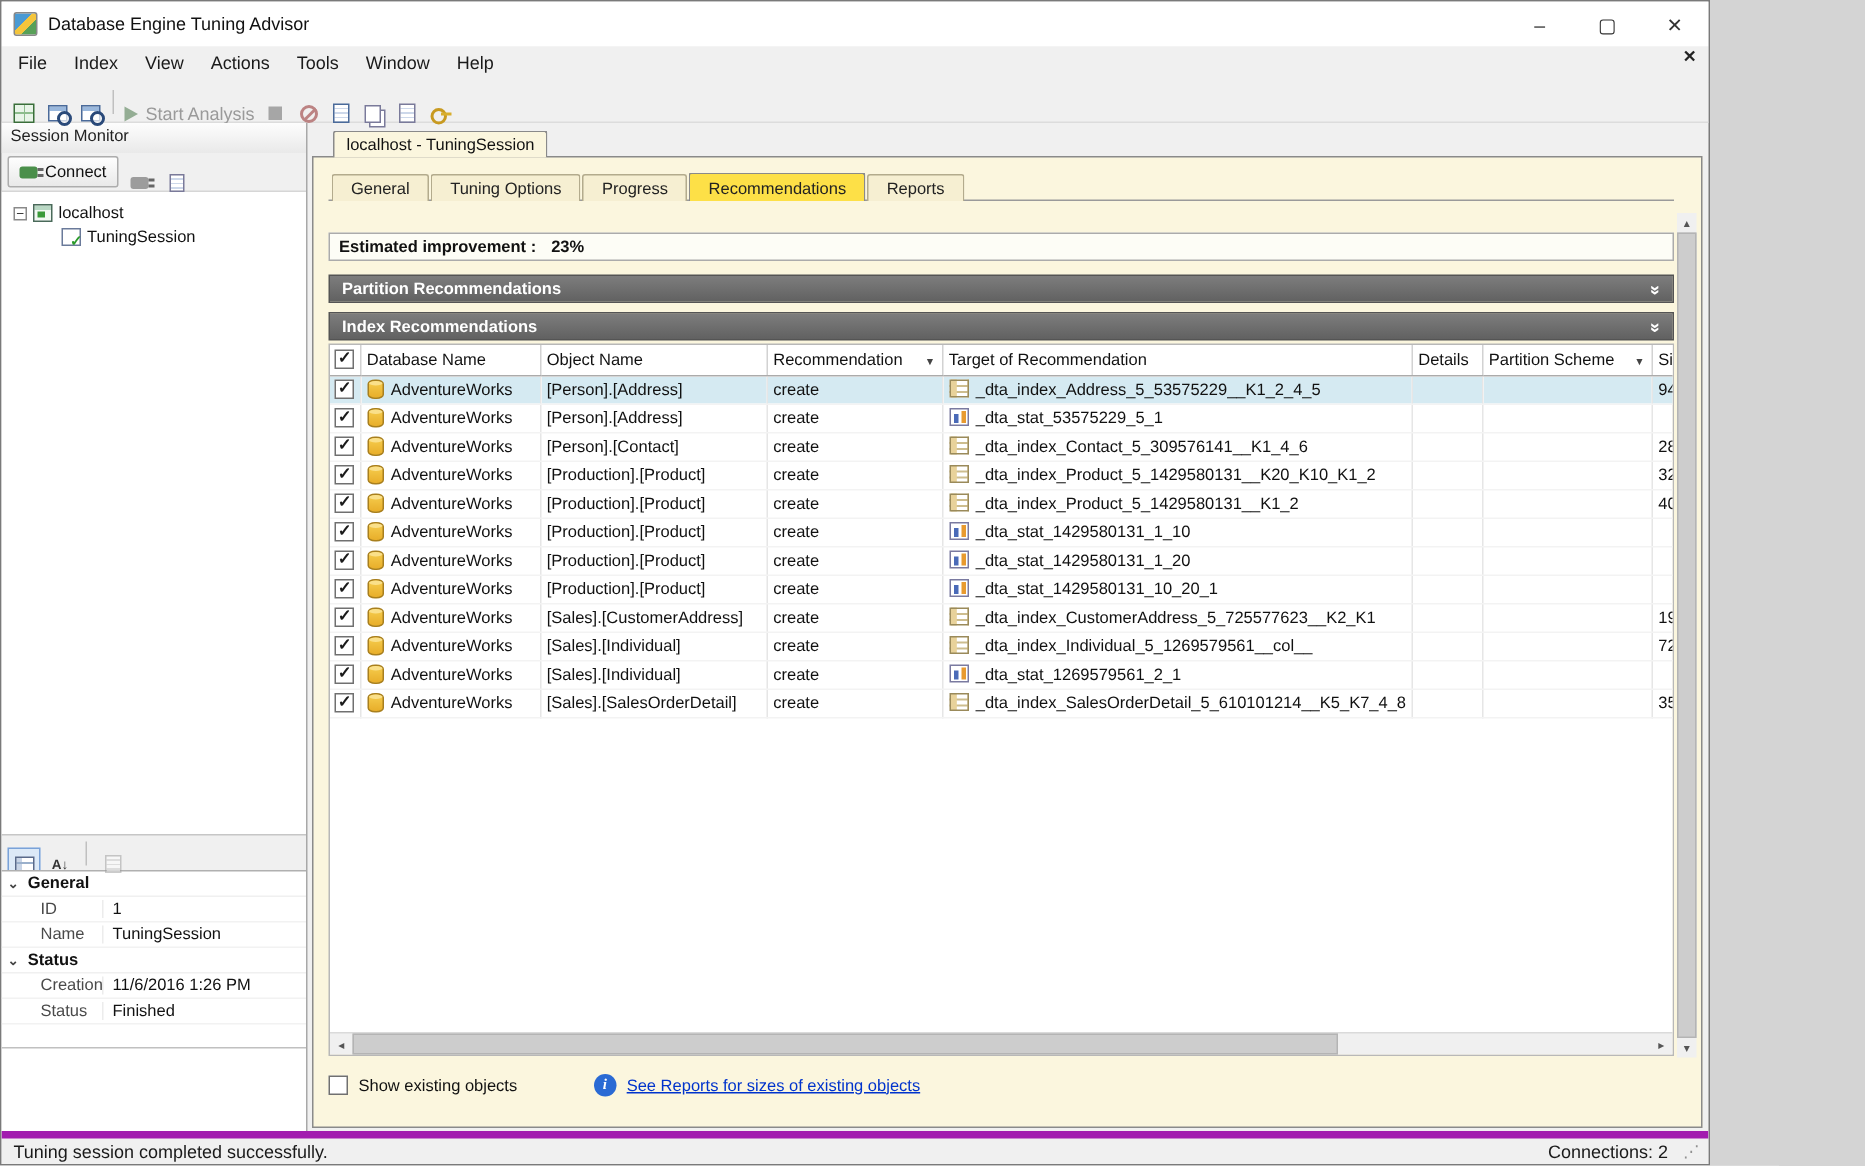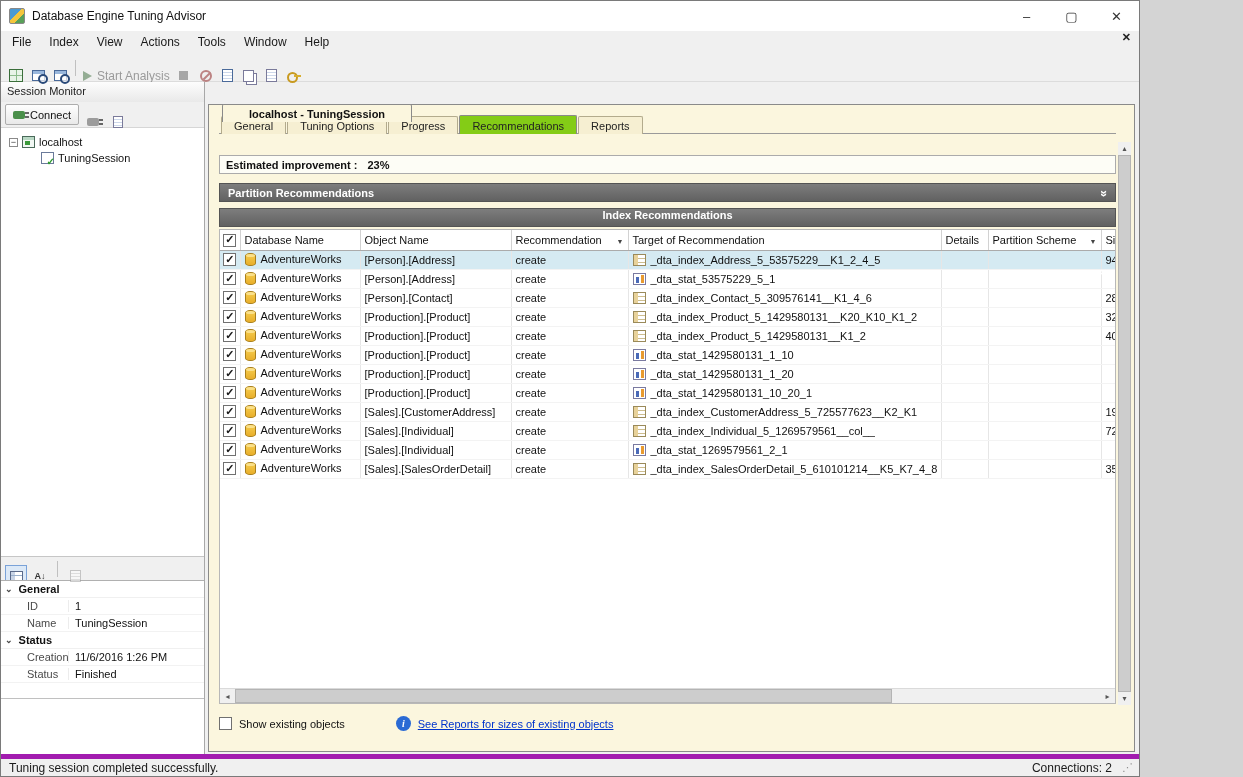--- a/index.html
+++ b/index.html
@@ -75,31 +75,31 @@
   .prop-grid{height:118px;background:#fff;border-top:1px solid #b0b0b0;font-size:11px;overflow:hidden;}
   .prop-cat{display:flex;align-items:center;height:17px;font-weight:bold;color:#111;padding-left:4px;gap:6px;border-bottom:1px solid #f0f0f0;}
   .cat-chev{font-size:9px;color:#444;}
   .prop-row{display:flex;height:17px;align-items:center;border-bottom:1px solid #f2f2f2;}
   .p-label{width:68px;flex:none;padding-left:26px;color:#4a4a4a;border-right:1px solid #ececec;overflow:hidden;white-space:nowrap;}
   .p-value{padding-left:6px;color:#111;overflow:hidden;white-space:nowrap;}
   .prop-desc{height:56px;background:#fff;border-top:1px solid #c0c0c0;}
 
   
   .doc-area{flex:1;display:flex;flex-direction:column;padding:4px 4px 2px 3px;min-width:0;min-height:0;}
-  .doc-tab{margin-left:14px;width:fit-content;padding:3px 26px 2px;font-size:11px;font-weight:bold;color:#111;background:#fbf6de;border:1px solid #8a8a8a;border-bottom:none;border-radius:2px 2px 0 0;position:relative;z-index:2;top:18px;}
+  .doc-tab{margin-left:14px;width:fit-content;padding:3px 8px 2px;font-size:11px;font-weight:normal;color:#111;background:#fbf6de;border:1px solid #8a8a8a;border-bottom:none;border-radius:2px 2px 0 0;position:relative;z-index:2;top:1px;}
   .doc-content{flex:1;border:1px solid #8a8a8a;background:#fbf6de;display:flex;flex-direction:column;padding:8px 18px 20px 10px;position:relative;min-height:0;}
 
   .tab-strip{display:flex;align-items:flex-end;height:21px;border-bottom:1px solid #9a9a9a;padding-left:2px;flex:none;}
   .tab{padding:3px 12px 2px;font-size:11px;color:#222;background:#f6efd2;border:1px solid #b3ab8d;border-bottom:none;border-radius:2px 2px 0 0;position:relative;bottom:-1px;margin-right:1px;}
-  .tab.active{background:#84cc16;border-color:#8a8a8a;padding-top:4px;z-index:1;}
+  .tab.active{background:#fde047;border-color:#8a8a8a;padding-top:4px;z-index:1;}
 
   .improve-bar{margin-top:21px;height:19px;background:#fdfdf6;border:1px solid #ababab;display:flex;align-items:center;padding:0 6px;font-size:11px;font-weight:bold;color:#111;gap:10px;flex:none;}
 
   .section-bar{margin-top:9px;height:19px;background:linear-gradient(#7d7d7d,#616161);border:1px solid #545454;color:#fff;font-size:11px;font-weight:bold;display:flex;align-items:center;padding:0 8px;flex:none;gap:44px;}
-  .section-bar.mt6{margin-top:6px;flex-direction:column;}
+  .section-bar.mt6{margin-top:6px;}
   .dbl-chev{margin-left:auto;transform:rotate(90deg);font-size:12px;letter-spacing:-1px;color:#fff;}
 
   .grid-wrap{flex:1;margin-top:2px;display:flex;flex-direction:column;border:1px solid #b8b8b8;min-height:0;}
   .grid-scroll{flex:1;background:#fff;overflow:hidden;min-height:0;}
   .rec-table{border-collapse:collapse;table-layout:fixed;width:100%;font-size:11px;color:#111;}
   .rec-table th,.rec-table td{padding:0 4px;height:19px;overflow:hidden;white-space:nowrap;text-align:left;font-weight:normal;}
   .rec-table thead th{background:#fff;border-right:1px solid #d2d2d2;border-bottom:1px solid #ababab;height:20px;}
   .rec-table tbody td{border-right:1px solid #e6e6e6;border-bottom:1px solid #f3f3f3;}
   .rec-table tr.selected td{background:#d5eaf2;}
   .c-check{text-align:center !important;padding:0 !important;}

